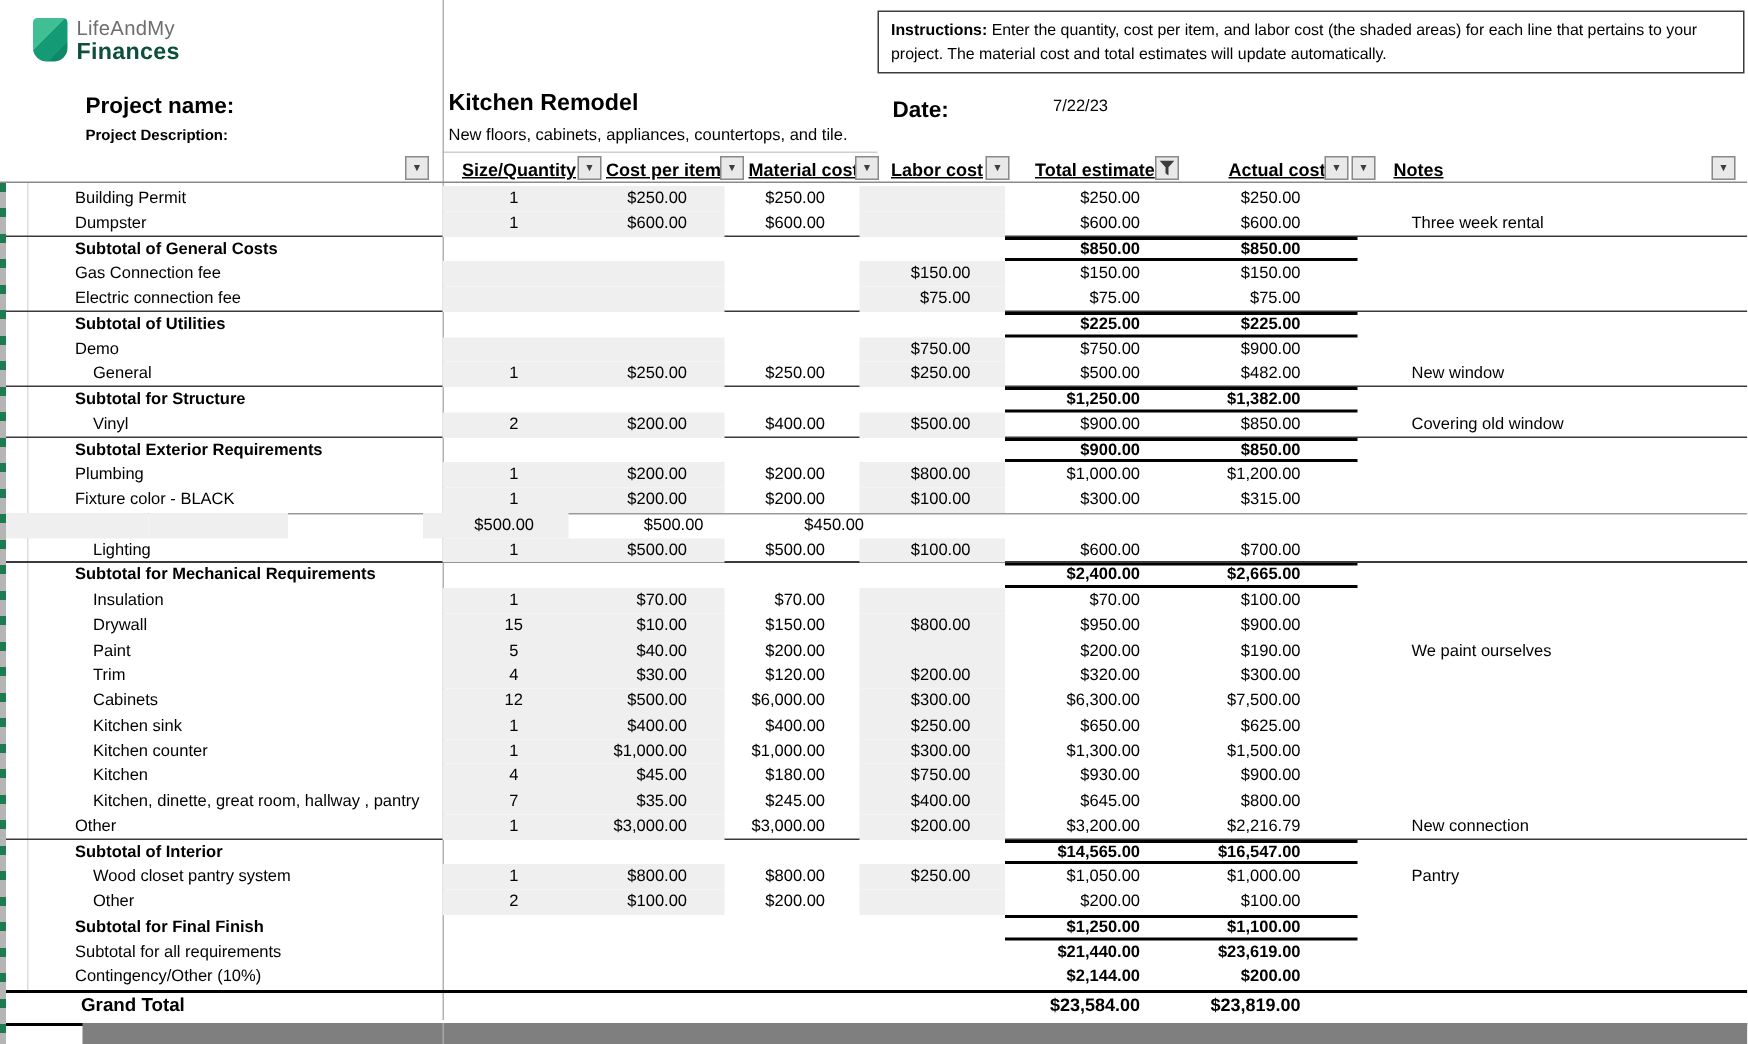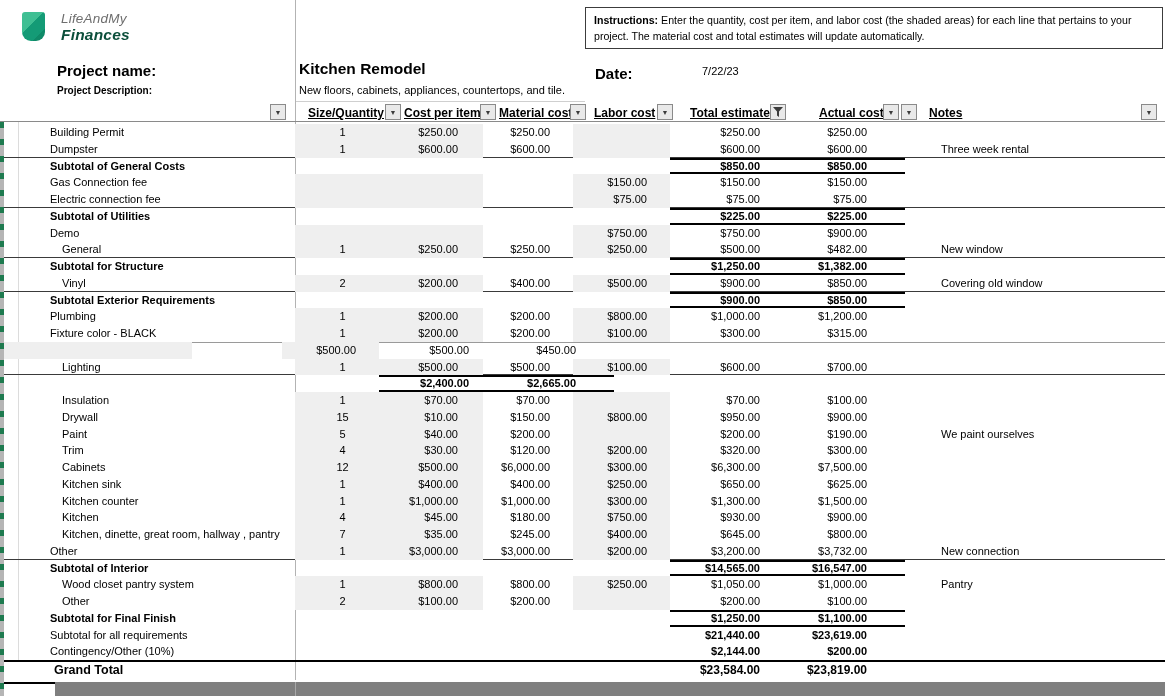--- a/index.html
+++ b/index.html
@@ -2,21 +2,21 @@
 <html><head>
 <meta charset="utf-8">
 <style>
   html,body{margin:0;padding:0;background:#fff;}
   .sheet{position:relative;width:1165px;height:696px;background:#fff;overflow:hidden;
          font-family:"Liberation Sans",sans-serif;color:#000;}
   
   .logo{position:absolute;left:22px;top:12px;display:flex;align-items:flex-start;}
   .logo-icon{width:23px;height:29px;border-radius:3px 3px 9px 9px;
              background:linear-gradient(135deg,#3fbf93 0 42%,#149b76 42% 75%,#0f8a68 75%);}
-  .logo-text{margin-left:16px;line-height:1;font-style:italic;}
+  .logo-text{margin-left:6px;line-height:1;}
   .logo-line1{font-size:13.5px;color:#6e6e6e;letter-spacing:.2px;}
   .logo-line2{font-size:15.5px;font-weight:bold;color:#0c4f3b;margin-top:1px;letter-spacing:.2px;}
   .instructions{position:absolute;left:585px;top:7px;width:560px;height:32px;
                 border:1.6px solid #3c3c3c;padding:4px 8px;font-size:10.6px;line-height:1.55;}
   .proj-name-label{position:absolute;left:57px;top:62px;font-size:15px;font-weight:bold;}
   .proj-desc-label{position:absolute;left:57px;top:85px;font-size:10px;font-weight:bold;}
   .proj-name-value{position:absolute;left:299px;top:60px;font-size:15.5px;font-weight:bold;}
   .proj-desc-value{position:absolute;left:299px;top:84px;font-size:11px;}
   .date-label{position:absolute;left:595px;top:65px;font-size:15px;font-weight:bold;}
   .date-value{position:absolute;left:702px;top:65px;font-size:11px;}
@@ -288,20 +288,21 @@
         <div class="c-qty">1</div>
         <div class="c-cost">$500.00</div>
         <div class="c-material">$500.00</div>
         <div class="c-labor">$100.00</div>
         <div class="c-total">$600.00</div>
         <div class="c-actual">$700.00</div>
         <div class="c-gap"></div>
         <div class="c-note"></div>
       </div>
       <div class="row subtotal topline">
+        <div class="c-label">Subtotal for Mechanical Requirements</div>
         <div class="c-qty"></div>
         <div class="c-cost"></div>
         <div class="c-material"></div>
         <div class="c-labor"></div>
         <div class="c-total">$2,400.00</div>
         <div class="c-actual">$2,665.00</div>
         <div class="c-gap"></div>
         <div class="c-note"></div>
       </div>
       <div class="row item indent">
@@ -403,21 +404,21 @@
         <div class="c-gap"></div>
         <div class="c-note"></div>
       </div>
       <div class="row item">
         <div class="c-label">Other</div>
         <div class="c-qty">1</div>
         <div class="c-cost">$3,000.00</div>
         <div class="c-material">$3,000.00</div>
         <div class="c-labor">$200.00</div>
         <div class="c-total">$3,200.00</div>
-        <div class="c-actual">$3,732.00</div>
+        <div class="c-actual">$2,216.79</div>
         <div class="c-gap"></div>
         <div class="c-note">New connection</div>
       </div>
       <div class="row subtotal topline">
         <div class="c-label">Subtotal of Interior</div>
         <div class="c-qty"></div>
         <div class="c-cost"></div>
         <div class="c-material"></div>
         <div class="c-labor"></div>
         <div class="c-total">$14,565.00</div>

